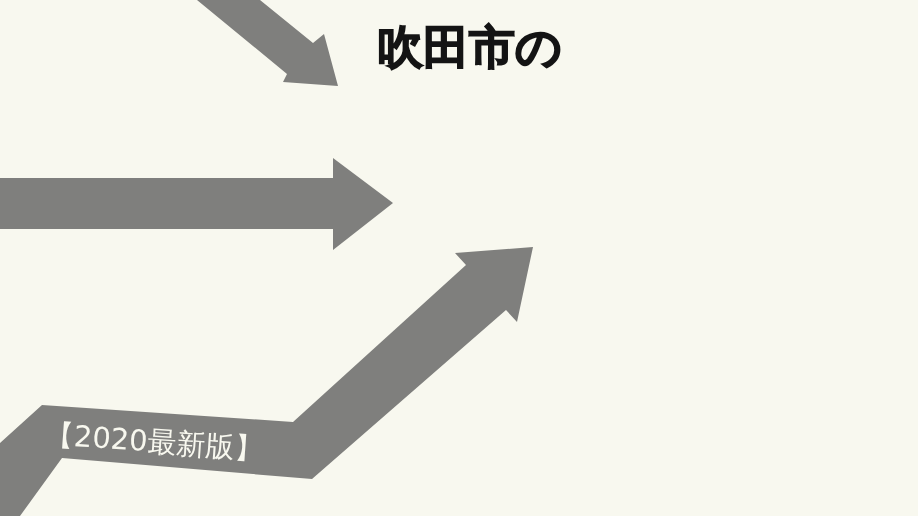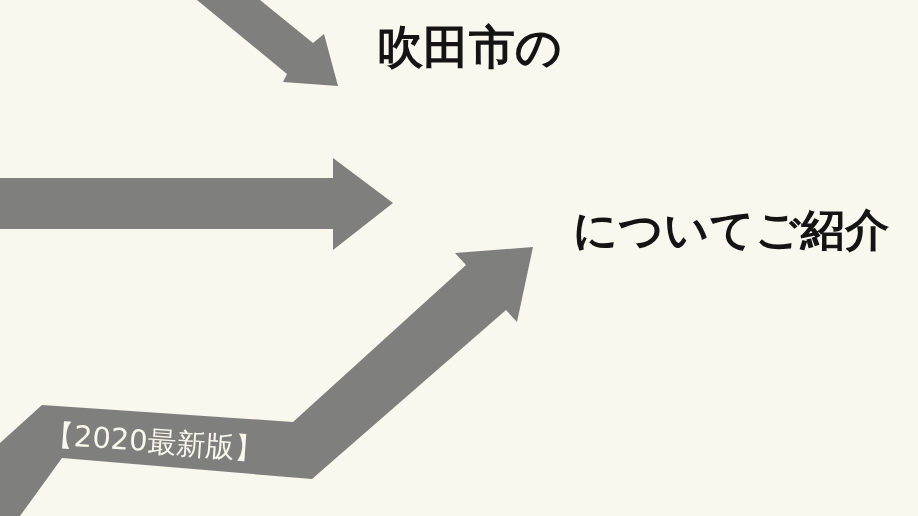--- a/index.html
+++ b/index.html
@@ -13,21 +13,21 @@
   }
   .arrows-svg {
     position: absolute;
     left: 0; top: 0;
     width: 918px; height: 516px;
     display: block;
   }
   .title-line {
     position: absolute;
     line-height: 1;
-    font-weight: 400;
+    font-weight: 700;
     white-space: nowrap;
     -webkit-text-stroke: 1.5px currentColor;
   }
   .line1 {
     left: 377px; top: 24px;
     font-size: 46px;
     letter-spacing: 0px;
   }
   .line2 {
     left: 411px; top: 90px;
@@ -59,17 +59,16 @@
 
   <svg class="arrows-svg" viewBox="0 0 918 516" aria-hidden="true">
     <polygon class="arrow" points="197,0 260,0 313,43 324,34 338,86 283,82 287,74" fill="#7f7f7d"></polygon>
     <polygon class="arrow" points="0,178 333,178 333,158 393,203 333,250 333,229 0,229" fill="#7f7f7d"></polygon>
     <polygon class="arrow" points="0,443 42,405 293,422 466,265 455,253 533,247 517,322 506,310 312,479 62,458 20,516 0,516" fill="#7f7f7d"></polygon>
   </svg>
 
   <div class="title-line line1" style="color: rgb(20, 20, 20);">吹田市の</div>
 
 
-  <div class="title-line line3" style="color: rgb(20, 20, 20);">についてご紹介</div>
 
   <div class="badge" style="color: rgb(248, 248, 239);">【2020最新版】</div>
 
 </div>
 
 </body></html>

